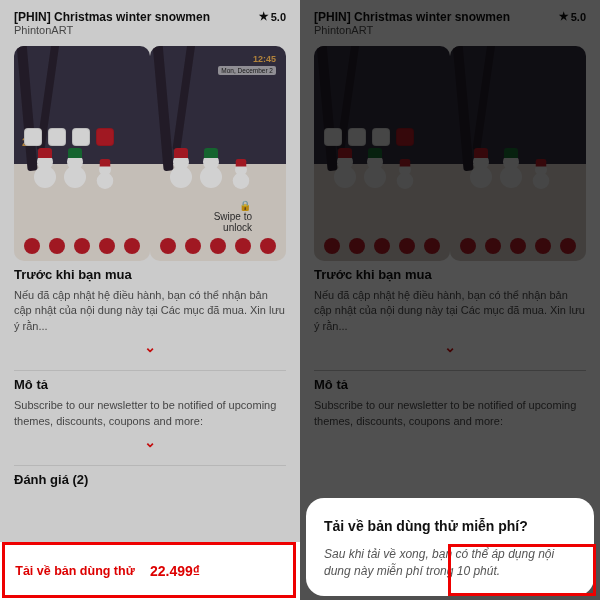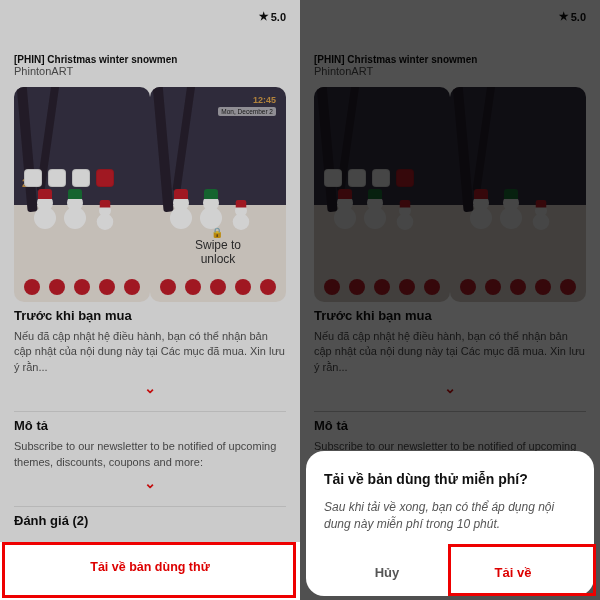--- a/index.html
+++ b/index.html
@@ -4,21 +4,21 @@
 <style>
   * { margin: 0; padding: 0; box-sizing: border-box; font-family: -apple-system, sans-serif; }
   body { width: 600px; height: 600px; display: flex; background: #fff; overflow: hidden; }
   .pane { width: 300px; height: 600px; position: relative; overflow: hidden; }
   .pane-left { background: #f8f8f8; }
   .pane-right { background: #f8f8f8; }
   .dim-overlay { position: absolute; inset: 0; background: rgba(0,0,0,0.68); z-index: 2; pointer-events: none; }
   .left-dim { position: absolute; inset: 0; background: rgba(0,0,0,0.18); z-index: 2; pointer-events: none; }
   .content { position: relative; z-index: 1; padding: 10px 14px 0 14px; }
   .header-row { display: flex; justify-content: space-between; align-items: flex-start; }
-  .title { font-size: 10px; font-weight: 700; color: #111; margin-top: 44px; }
+  .title { font-size: 12px; font-weight: 700; color: #111; }
   .author { font-size: 11px; color: #555; margin-top: 0; }
   .rating { font-size: 11px; font-weight: 700; color: #111; display: flex; align-items: center; gap: 2px; }
   .star { font-size: 11px; }
   .previews { display: flex; margin-top: 10px; }
   .preview { flex: 1; height: 215px; border-radius: 10px; position: relative; overflow: hidden; background: linear-gradient(to bottom, #3a3548 0%, #3a3548 55%, #f0e8e0 55%, #f0e8e0 100%); }
   .tree { position: absolute; left: 0; top: 0; width: 60%; height: 55%; }
   .tree::before, .tree::after { content: ""; position: absolute; background: #2a2230; border-radius: 3px; }
   .tree::before { left: 8px; top: -5px; width: 10px; height: 130px; transform: rotate(-5deg); }
   .tree::after { left: 30px; top: -5px; width: 8px; height: 110px; transform: rotate(8deg); }
   .snow-ground { position: absolute; left: 0; right: 0; bottom: 25px; height: 55%; }
@@ -29,30 +29,30 @@
   .sm1 { bottom: 48px; left: 18px; } .sm1 .hat { background: #c41e2a; }
   .sm2 { bottom: 48px; left: 48px; } .sm2 .hat { background: #1a7a3a; }
   .sm3 { bottom: 42px; left: 78px; transform: scale(0.75); } .sm3 .hat { background: #c41e2a; }
   .icon-grid { position: absolute; top: 82px; left: 10px; display: grid; grid-template-columns: repeat(4, 18px); gap: 6px; }
   .app-icon { width: 18px; height: 18px; border-radius: 4px; background: #fff; border: 1px solid rgba(0,0,0,0.1); }
   .app-icon.red { background: #c41e2a; }
   .time-badge { position: absolute; top: 8px; right: 10px; font-size: 9px; font-weight: 700; color: #d9a04a; }
   .date-badge { position: absolute; top: 20px; right: 10px; font-size: 6.5px; color: #222; background: rgba(255,255,255,0.6); padding: 1px 3px; border-radius: 2px; }
   .bottom-dock { position: absolute; bottom: 4px; left: 0; right: 0; height: 22px; display: flex; justify-content: space-around; align-items: center; padding: 0 6px; }
   .dock-icon { width: 16px; height: 16px; background: #c41e2a; border-radius: 50%; }
-  .lock-icon { position: absolute; bottom: 36px; left: 50%; transform: translateX(-50%); font-size: 12px; color: #333; text-align: center; }
+  .lock-icon { position: absolute; bottom: 28px; left: 50%; transform: translateX(-50%); font-size: 10px; color: #333; text-align: right; }
   .lock-icon::before { content: "🔒"; display: block; font-size: 10px; }
   .temp-badge { position: absolute; top: 90px; left: 8px; font-size: 11px; font-weight: 700; color: #d9a04a; }
   .section { margin-top: 6px; }
   .section-title { font-size: 13px; font-weight: 700; color: #111; margin-bottom: 6px; }
   .section-body { font-size: 11px; line-height: 1.4; color: #555; }
   .chevron-row { text-align: center; margin-top: 4px; }
   .chevron { color: #e11; font-size: 14px; font-weight: 700; }
   .divider { height: 1px; background: #e0e0e0; margin: 14px 0 0 0; }
-  .bottom-bar { position: absolute; left: 0; right: 0; bottom: 0; height: 58px; background: #fff; display: flex; align-items: center; z-index: 3; flex-direction: column; }
+  .bottom-bar { position: absolute; left: 0; right: 0; bottom: 0; height: 58px; background: #fff; display: flex; align-items: center; z-index: 3; }
   .bottom-left { flex: 1; text-align: center; font-size: 12.5px; font-weight: 600; color: #d00; padding: 18px 0; }
   .bottom-right { flex: 1; text-align: left; font-size: 14px; font-weight: 700; color: #d00; padding: 16px 0; }
   .red-box { position: absolute; border: 3px solid #e00; z-index: 5; pointer-events: none; }
   .box-left { left: 2px; bottom: 2px; width: 294px; height: 56px; }
   .box-right { left: 148px; bottom: 4px; width: 148px; height: 52px; }
   .dialog { position: absolute; left: 6px; right: 6px; bottom: 4px; background: #fff; border-radius: 18px; padding: 20px 18px 0 18px; z-index: 3; }
   .dialog-title { font-size: 14px; font-weight: 700; color: #111; margin-bottom: 12px; }
   .dialog-body { font-size: 12px; line-height: 1.4; color: #555; margin-bottom: 16px; font-style: italic; }
   .dialog-actions { display: flex; border-top: 0px solid #eee; }
   .dialog-btn { flex: 1; text-align: center; padding: 16px 0; font-size: 13px; font-weight: 600; }
@@ -258,19 +258,15 @@
       <div class="section-title">Mô tả</div>
       <div class="section-body">Subscribe to our newsletter to be notified of upcoming themes, discounts, coupons and more:</div>
     </div>
   </div>
 
   <div class="dim-overlay"></div>
 
   <div class="dialog">
     <div class="dialog-title">Tải về bản dùng thử miễn phí?</div>
     <div class="dialog-body">Sau khi tải về xong, bạn có thể áp dụng nội dung này miễn phí trong 10 phút.</div>
-    <div class="dialog-actions">
-      <div class="dialog-btn btn-cancel">Hủy</div>
-      <div class="dialog-btn btn-confirm">Tải về</div>
-    </div>
   </div>
   <div class="red-box box-right"></div>
 </div>
 
 </body></html>

